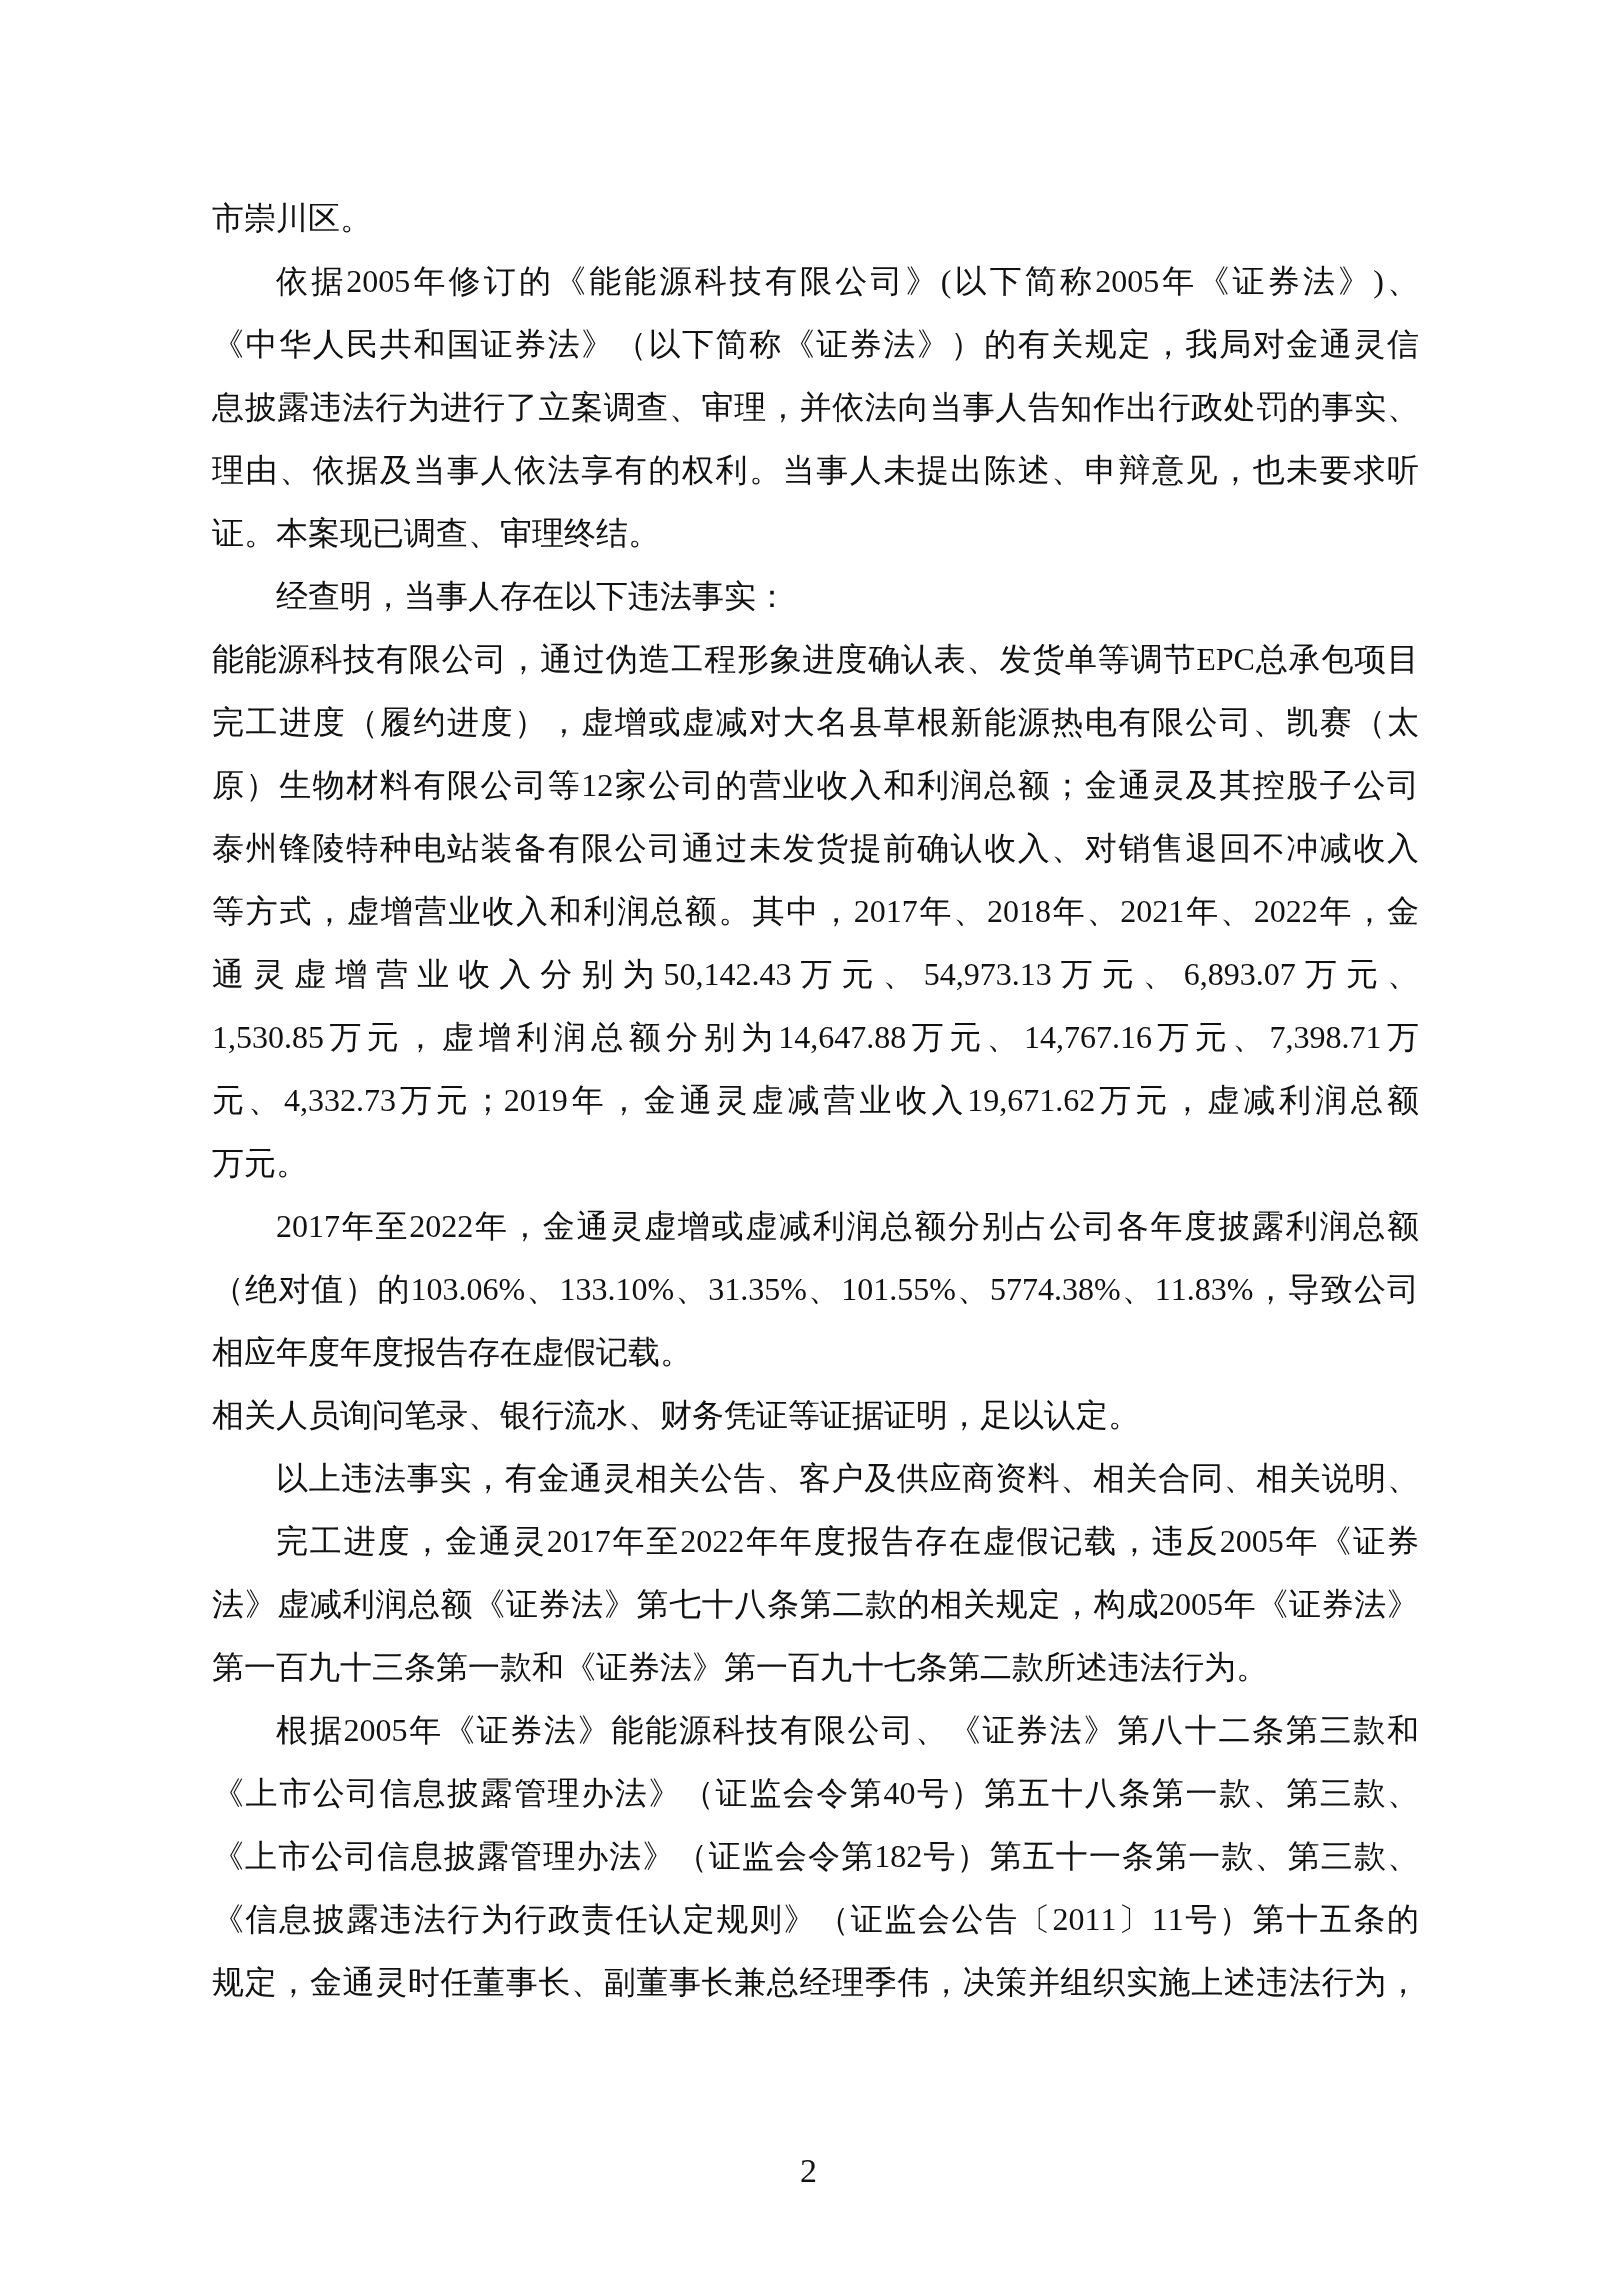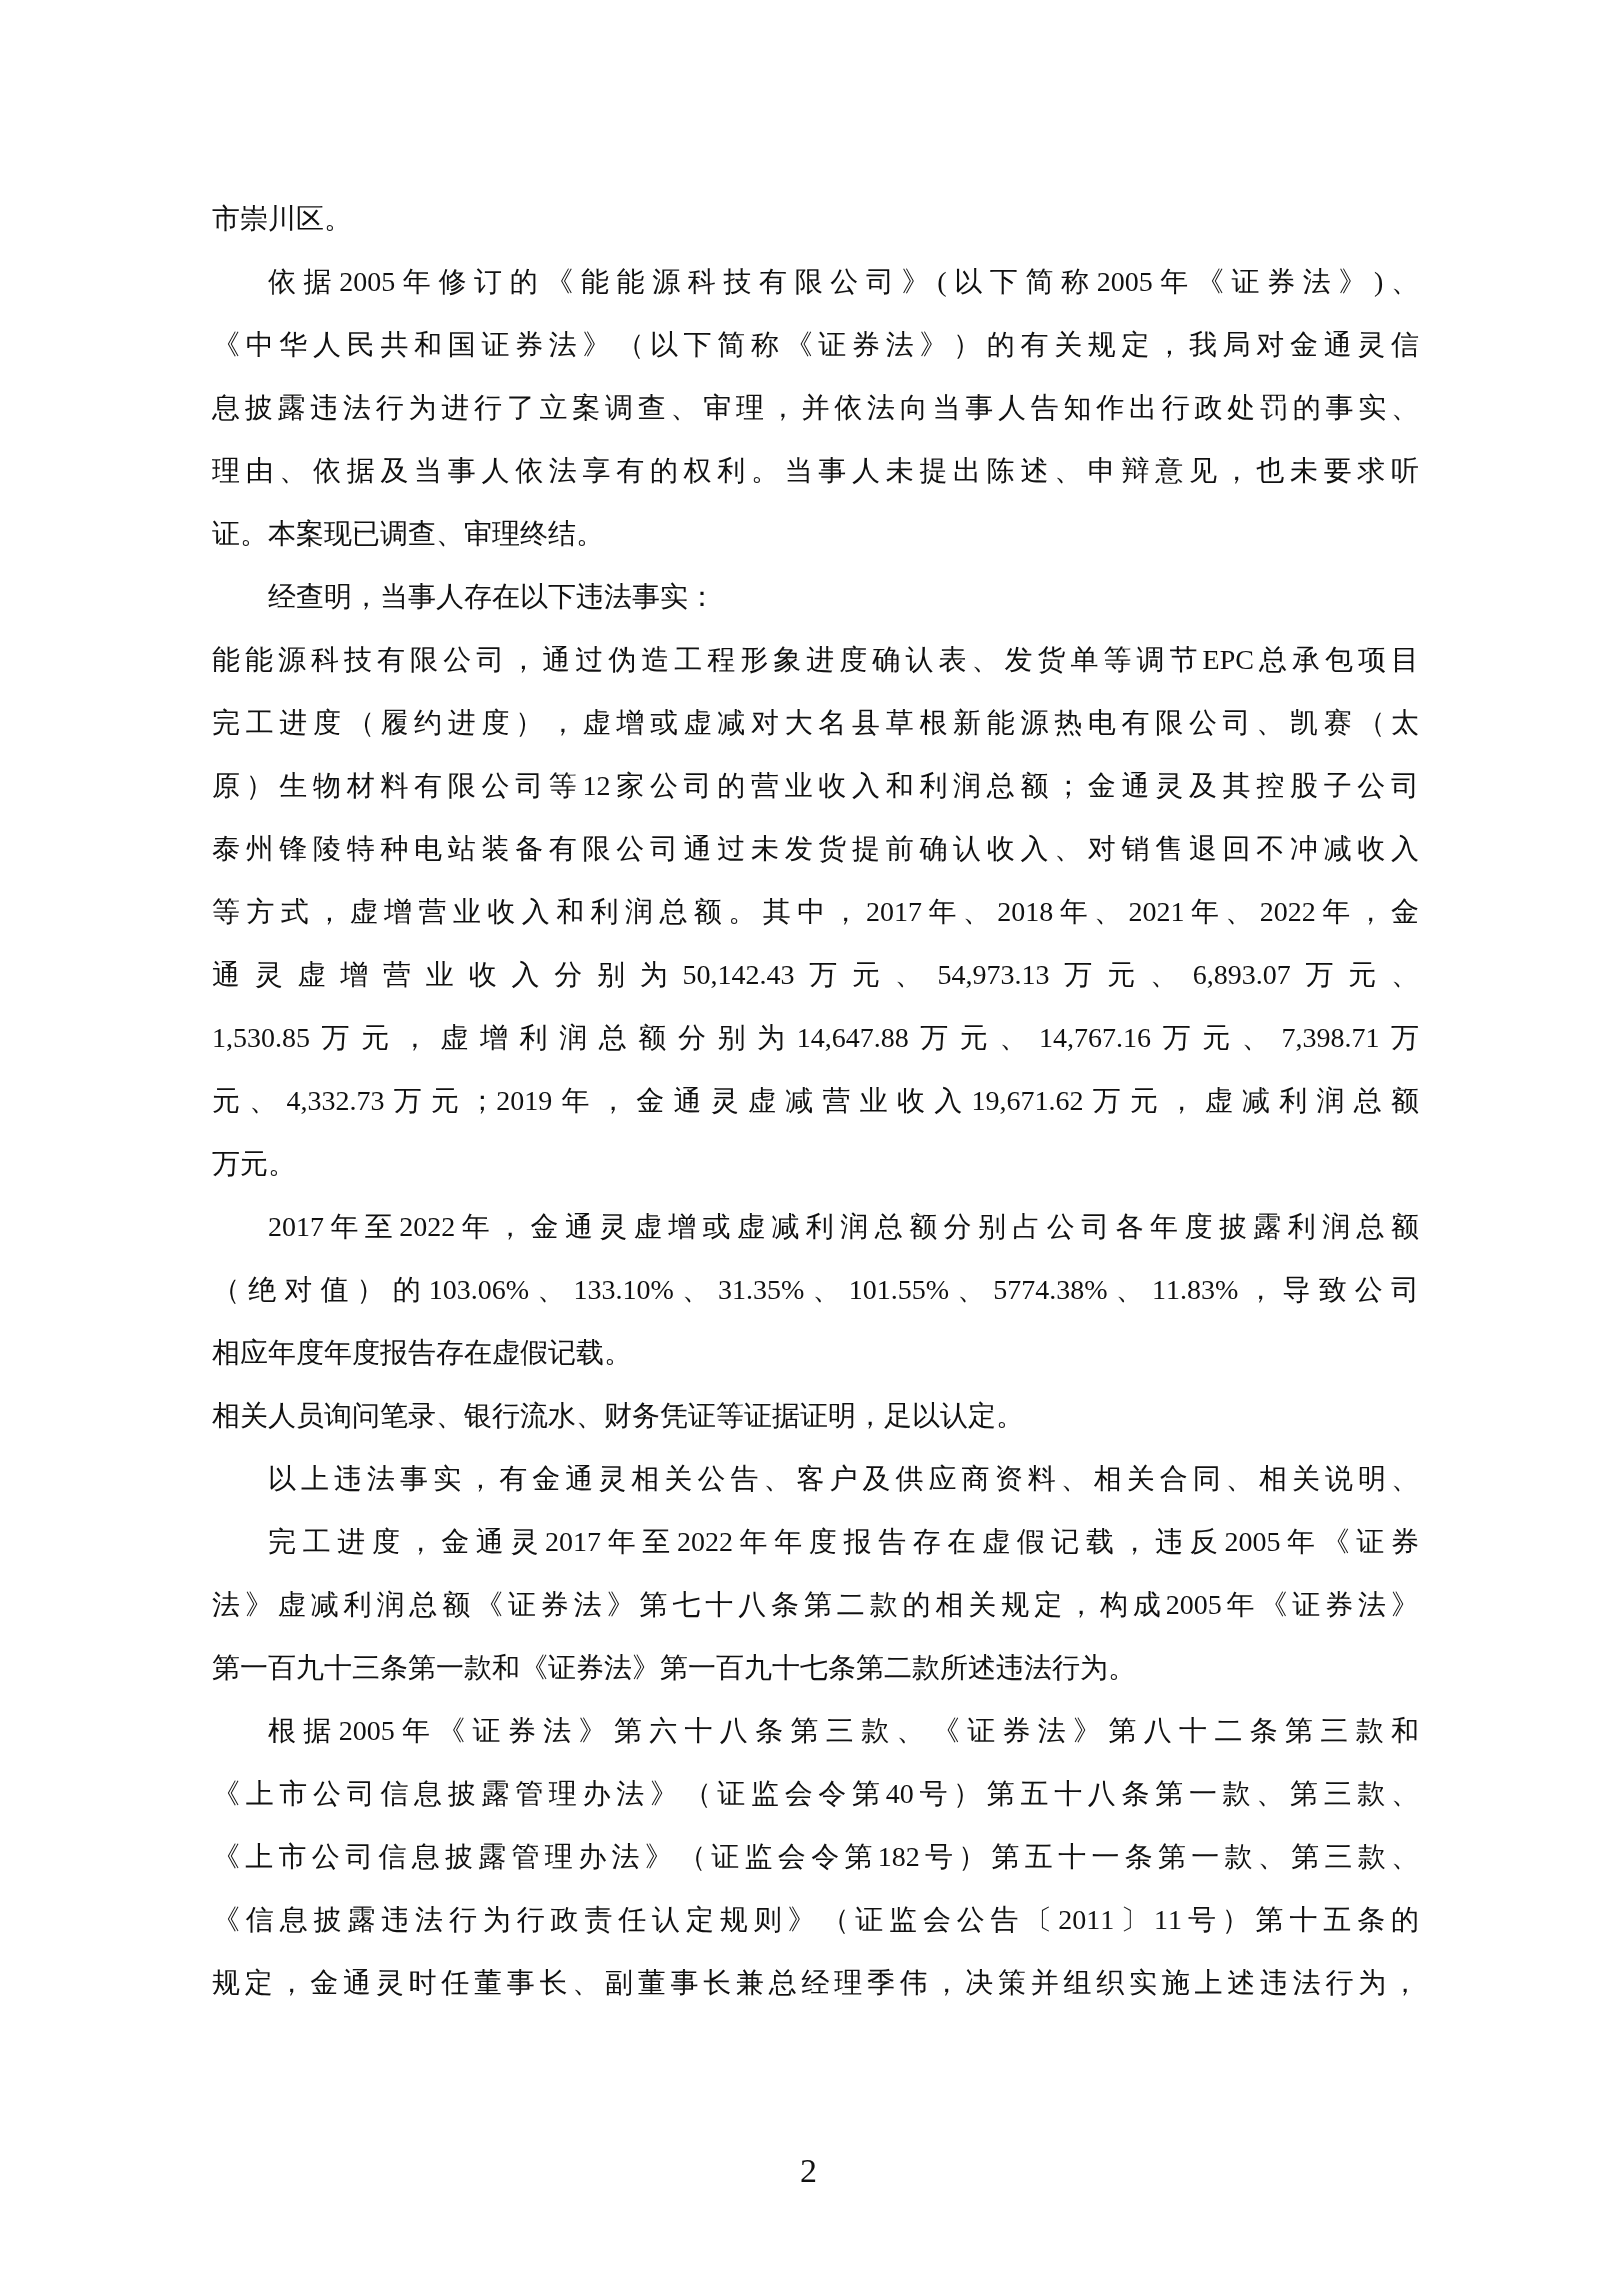--- a/index.html
+++ b/index.html
@@ -16,21 +16,21 @@
     font-family: "Liberation Serif", "DejaVu Serif", serif;
     color: #111111;
   }
   .content {
     position: absolute;
     left: 212px;
     top: 187px;
     width: 1207px;
   }
   .line {
-    font-size: 28px;
+    font-size: 32px;
     line-height: 63px;
     height: 63px;
     white-space: nowrap;
     font-kerning: none;
   }
   .line.fill {
     text-align: justify;
     text-align-last: justify;
   }
   .line.indent {
@@ -69,21 +69,21 @@
     <div class="line fill">元、4,332.73万元；2019年，金通灵虚减营业收入19,671.62万元，虚减利润总额</div>
     <div class="line end">万元。</div>
     <div class="line indent fill">2017年至2022年，金通灵虚增或虚减利润总额分别占公司各年度披露利润总额</div>
     <div class="line fill">（绝对值）的103.06%、133.10%、31.35%、101.55%、5774.38%、11.83%，导致公司</div>
     <div class="line end">相应年度年度报告存在虚假记载。</div>
     <div class="line end">相关人员询问笔录、银行流水、财务凭证等证据证明，足以认定。</div>
     <div class="line indent fill">以上违法事实，有金通灵相关公告、客户及供应商资料、相关合同、相关说明、</div>
     <div class="line indent fill">完工进度，金通灵2017年至2022年年度报告存在虚假记载，违反2005年《证券</div>
     <div class="line fill">法》虚减利润总额《证券法》第七十八条第二款的相关规定，构成2005年《证券法》</div>
     <div class="line end">第一百九十三条第一款和《证券法》第一百九十七条第二款所述违法行为。</div>
-    <div class="line indent fill">根据2005年《证券法》第六十八条第三款、《证券法》第八十二条第三款和</div>
+    <div class="line indent fill">根据2005年《证券法》能能源科技有限公司、《证券法》第八十二条第三款和</div>
     <div class="line fill">《上市公司信息披露管理办法》（证监会令第40号）第五十八条第一款、第三款、</div>
     <div class="line fill">《上市公司信息披露管理办法》（证监会令第182号）第五十一条第一款、第三款、</div>
     <div class="line fill">《信息披露违法行为行政责任认定规则》（证监会公告〔2011〕11号）第十五条的</div>
     <div class="line fill">规定，金通灵时任董事长、副董事长兼总经理季伟，决策并组织实施上述违法行为，</div>
   </div>
   <div class="page-number">2</div>
 </div>
 
 
 </body></html>

